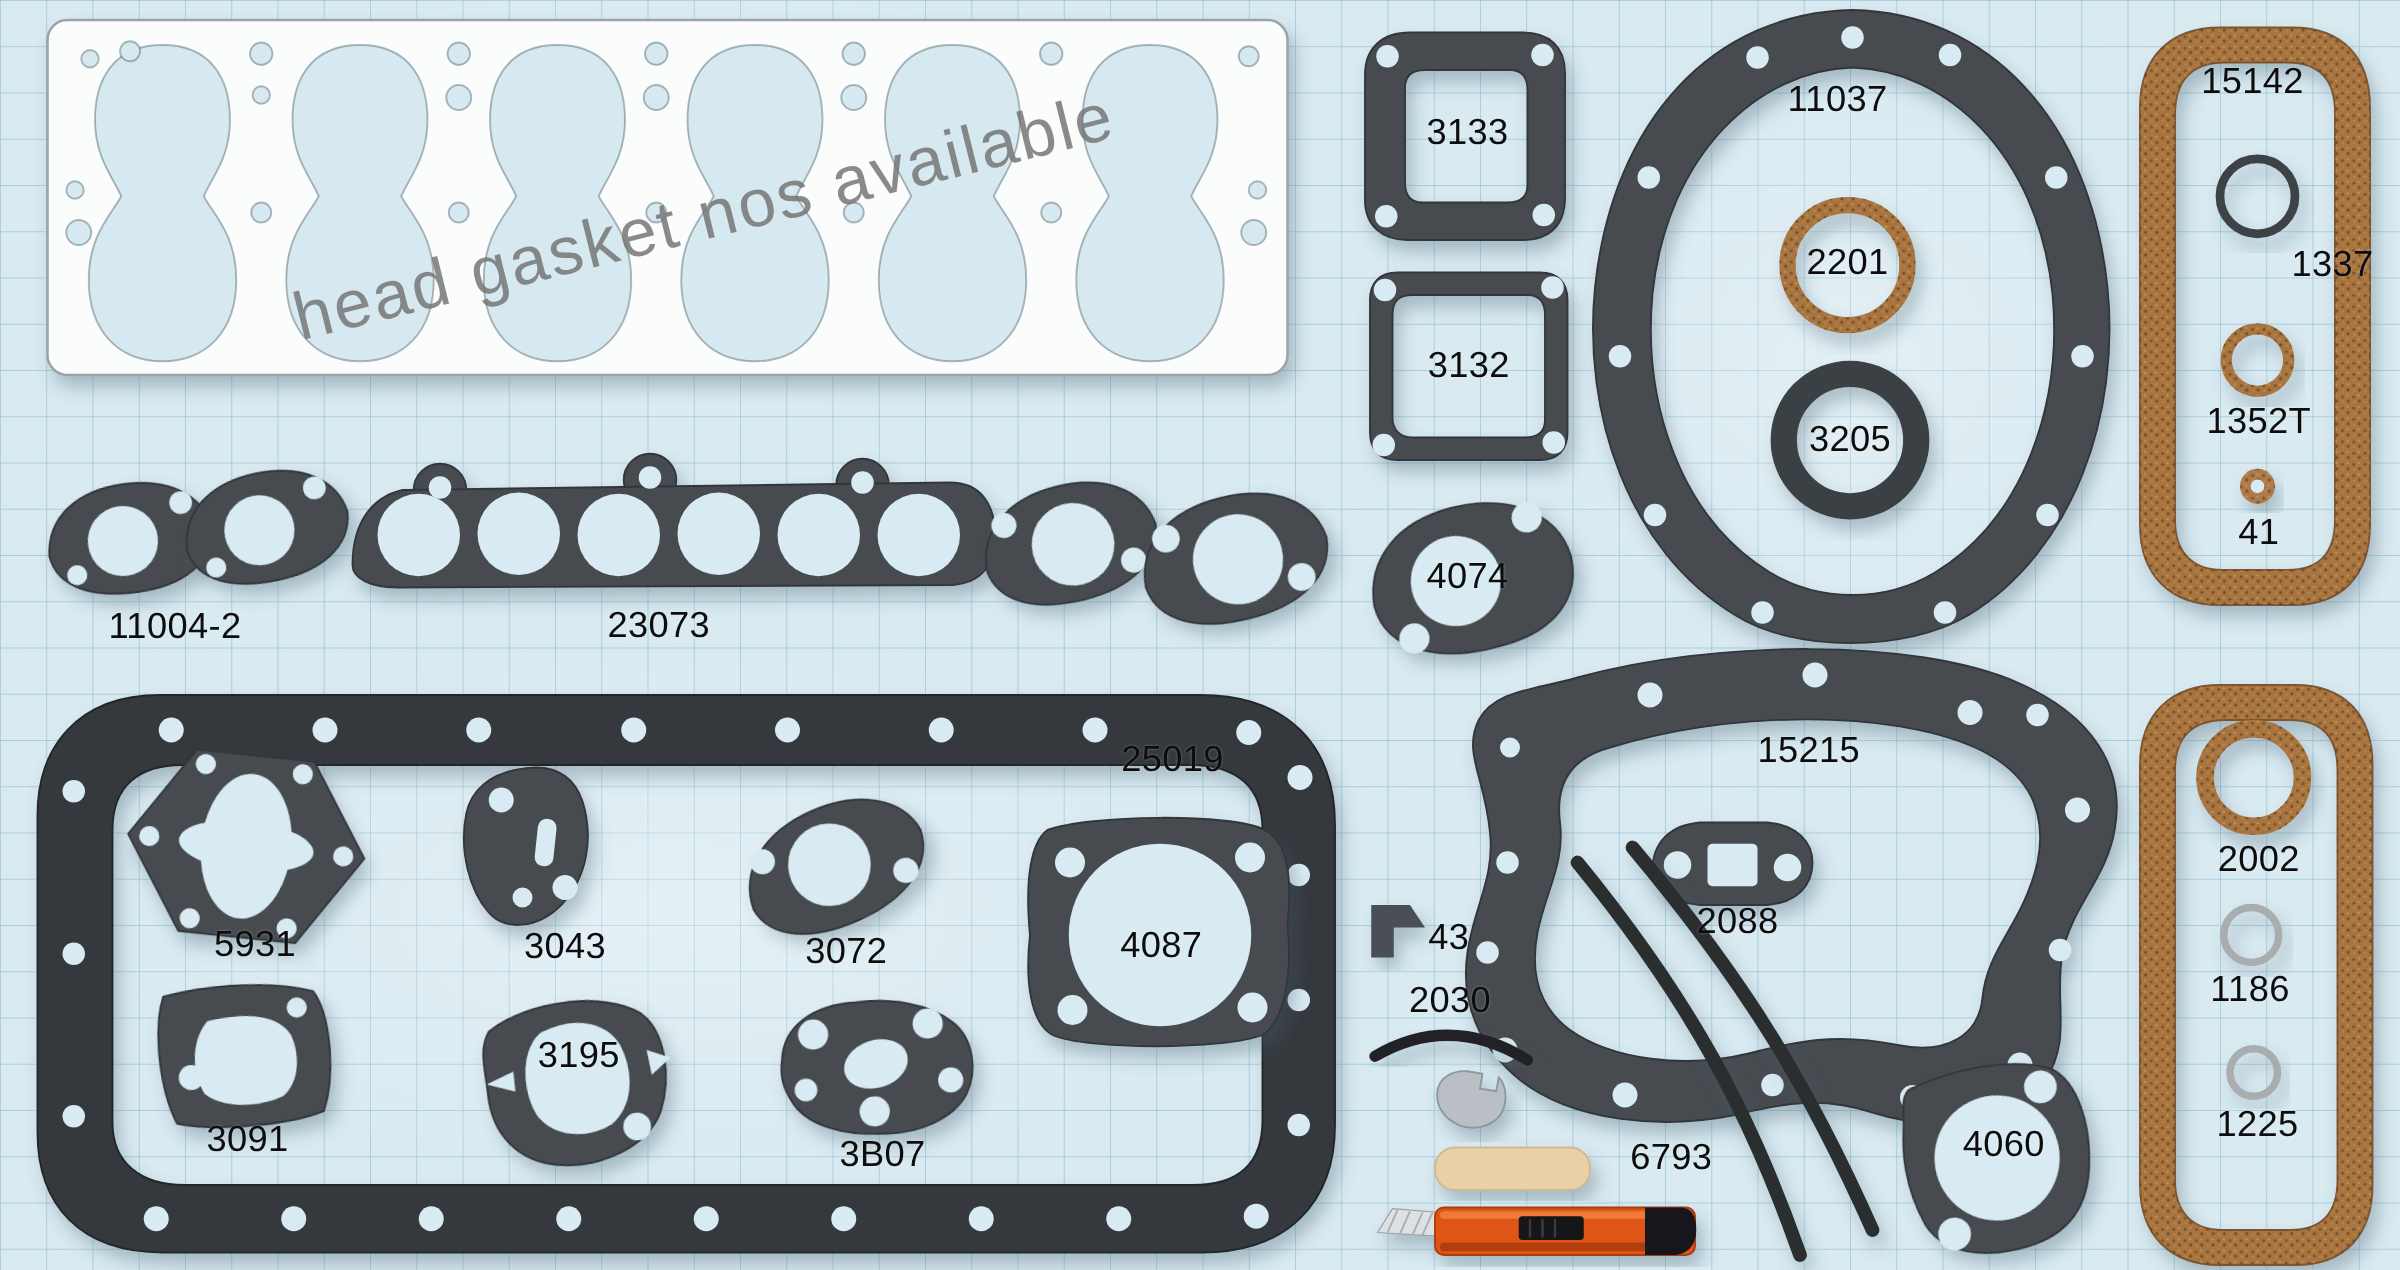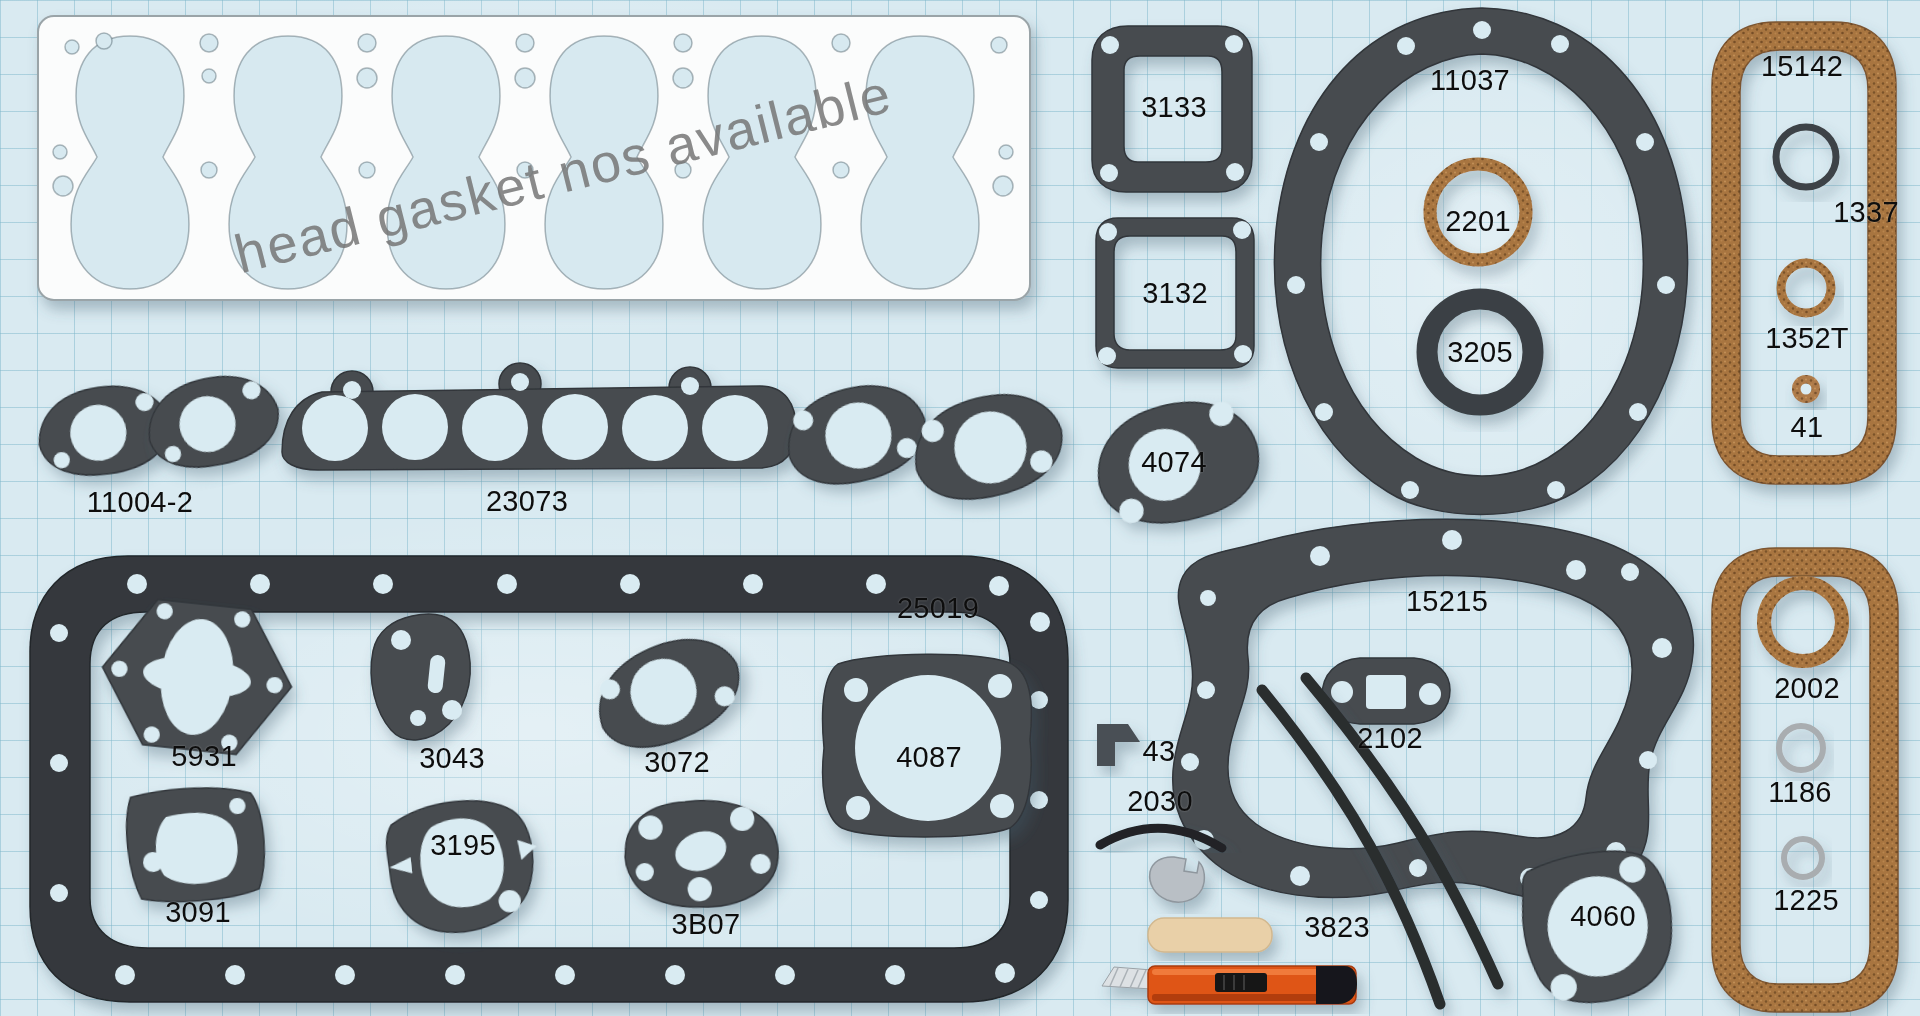--- a/index.html
+++ b/index.html
@@ -389,27 +389,27 @@
 <span class="plabel" style="left:452px;top:758px">3043</span>
 <span class="plabel" style="left:677px;top:762px">3072</span>
 <span class="plabel" style="left:929px;top:757px">4087</span>
 <span class="plabel" style="left:198px;top:912px">3091</span>
 <span class="plabel" style="left:463px;top:845px">3195</span>
 <span class="plabel" style="left:706px;top:924px">3B07</span>
 <span class="plabel" style="left:1174px;top:107px">3133</span>
 <span class="plabel" style="left:1175px;top:293px">3132</span>
 <span class="plabel" style="left:1174px;top:462px">4074</span>
 <span class="plabel" style="left:1470px;top:80px">11037</span>
-<span class="plabel" style="left:1478px;top:221px">2201</span>
+<span class="plabel" style="left:1478px;top:211px">2201</span>
 <span class="plabel" style="left:1480px;top:352px">3205</span>
 <span class="plabel" style="left:1447px;top:601px">15215</span>
-<span class="plabel" style="left:1390px;top:738px">2102</span>
+<span class="plabel" style="left:1390px;top:738px">2088</span>
 <span class="plabel" style="left:1159px;top:751px">43</span>
 <span class="plabel" style="left:1160px;top:801px">2030</span>
-<span class="plabel" style="left:1337px;top:927px">3823</span>
+<span class="plabel" style="left:1337px;top:927px">6793</span>
 <span class="plabel" style="left:1603px;top:916px">4060</span>
 <span class="plabel" style="left:1802px;top:66px">15142</span>
 <span class="plabel" style="left:1866px;top:212px">1337</span>
 <span class="plabel" style="left:1807px;top:338px">1352T</span>
 <span class="plabel" style="left:1807px;top:427px">41</span>
 <span class="plabel" style="left:1807px;top:688px">2002</span>
 <span class="plabel" style="left:1800px;top:792px">1186</span>
 <span class="plabel" style="left:1806px;top:900px">1225</span>
 
 </body></html>

